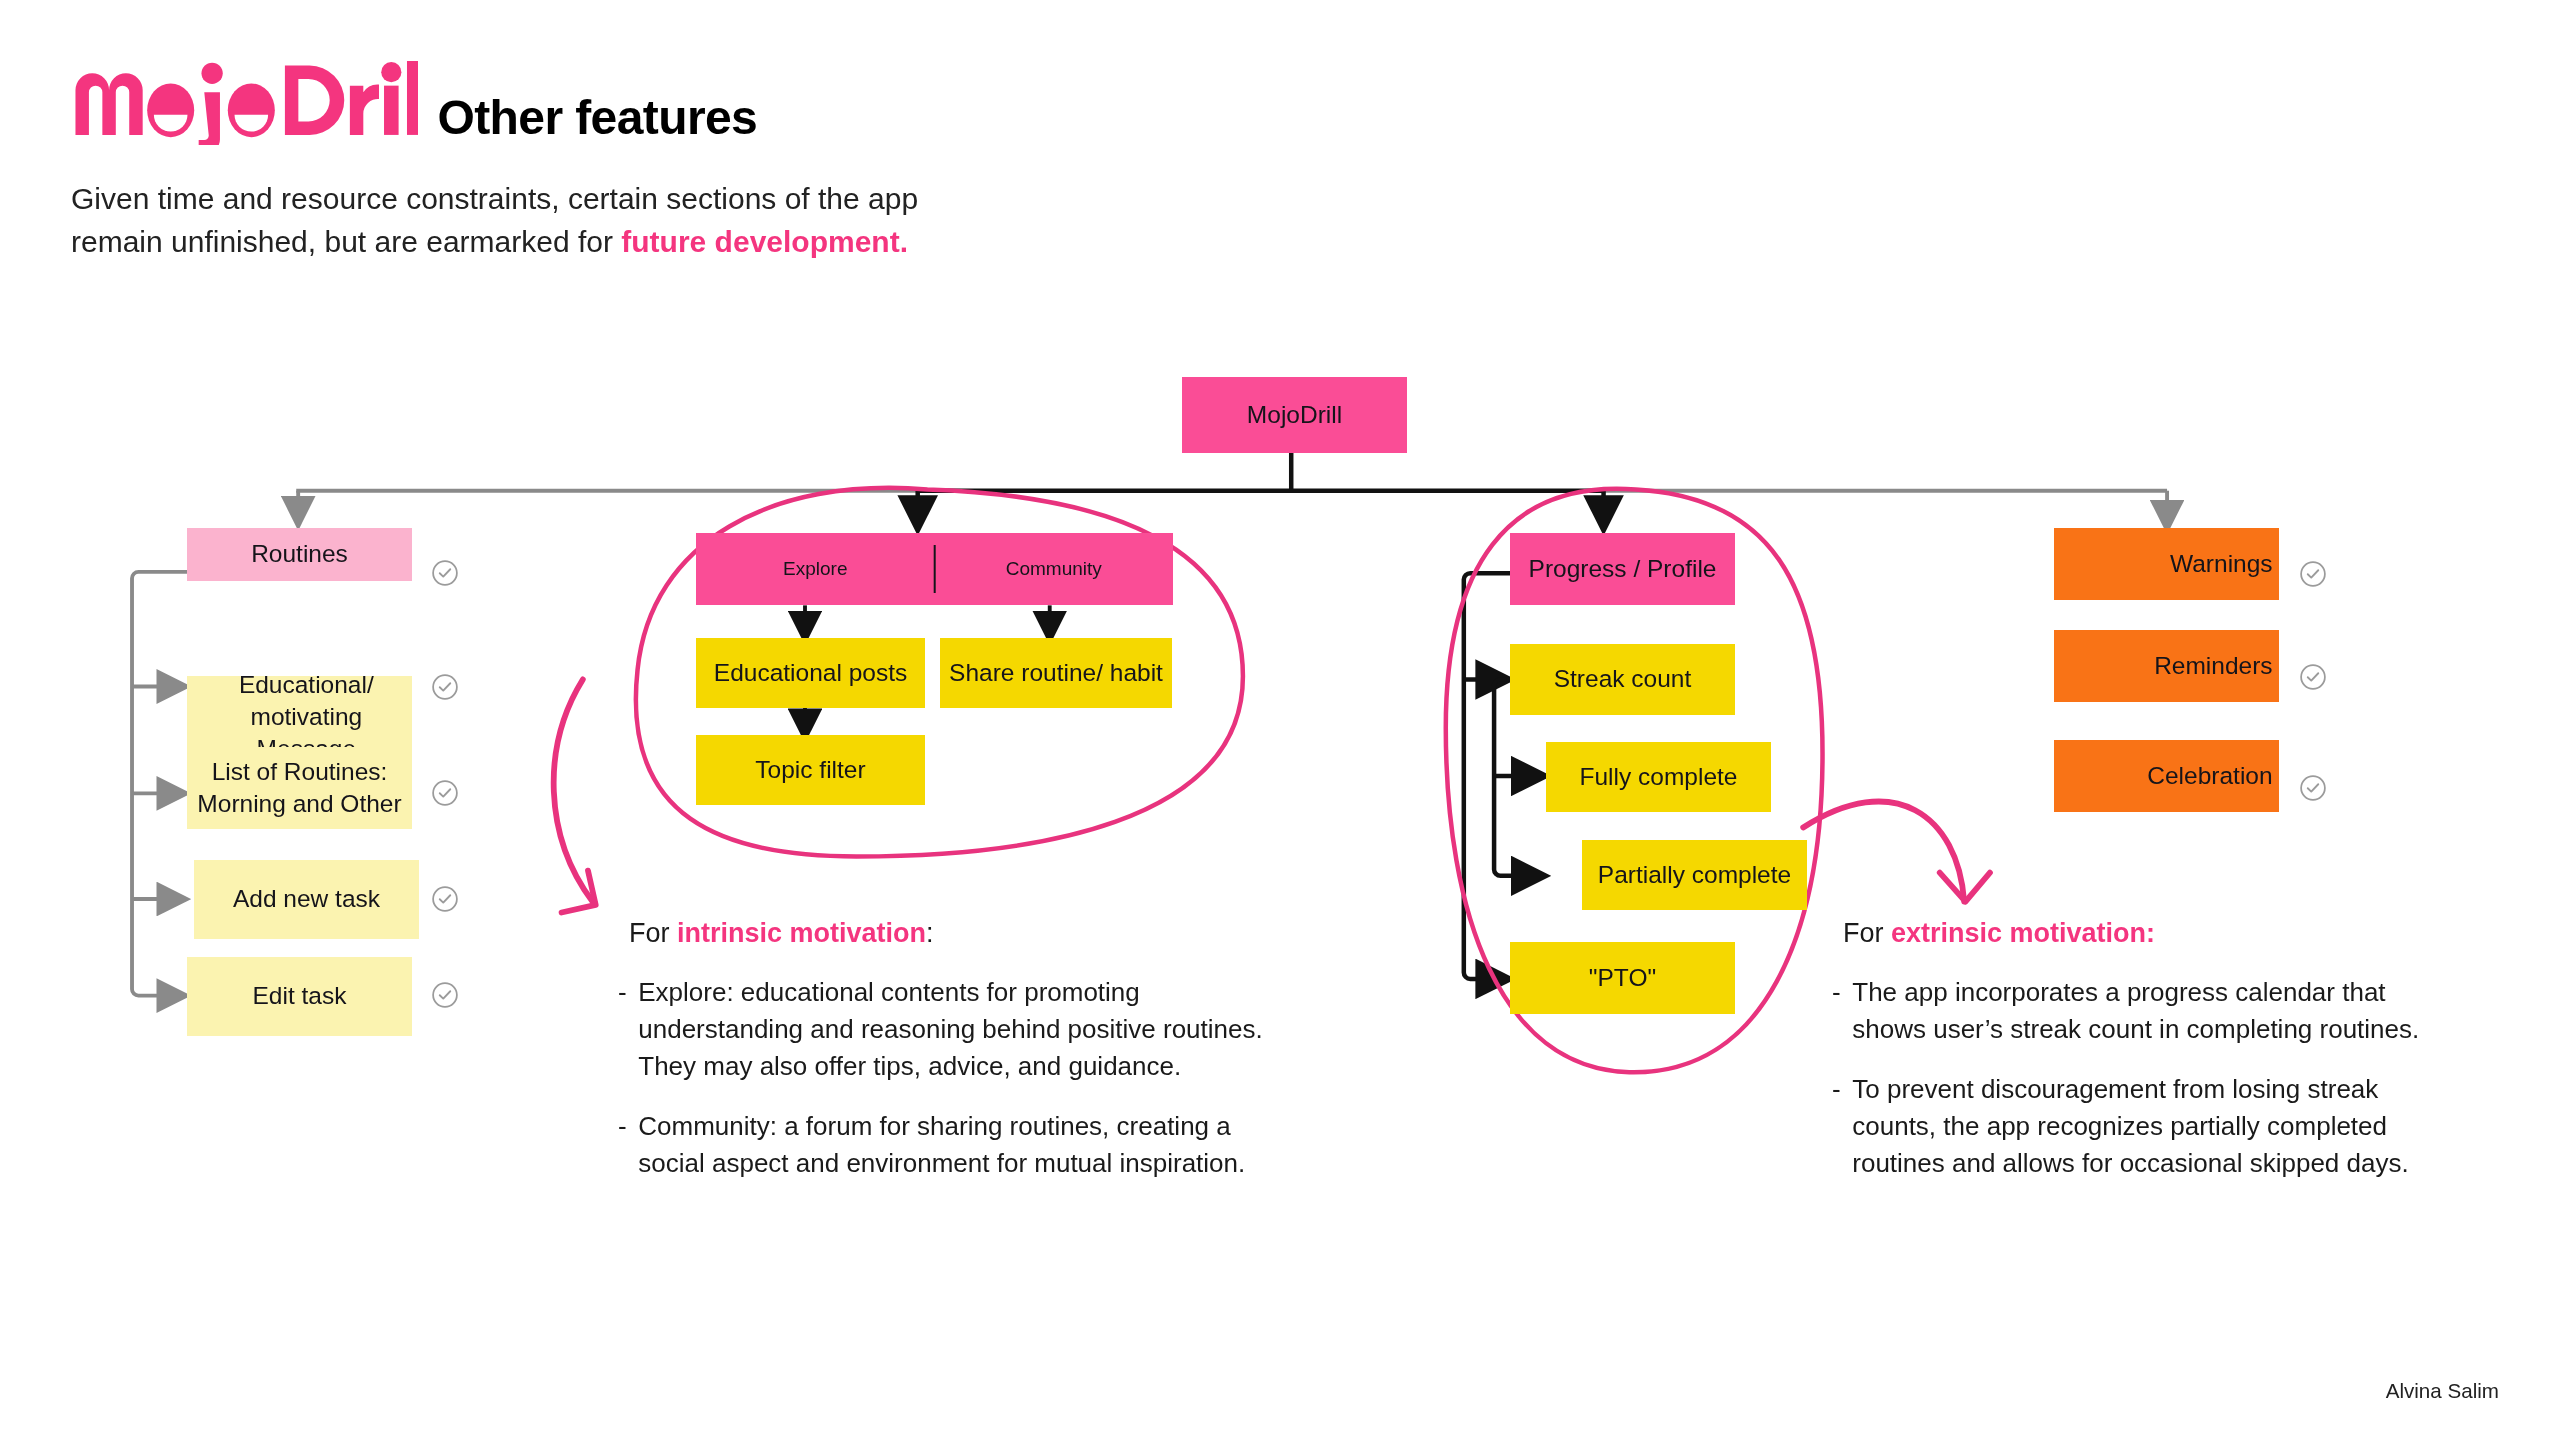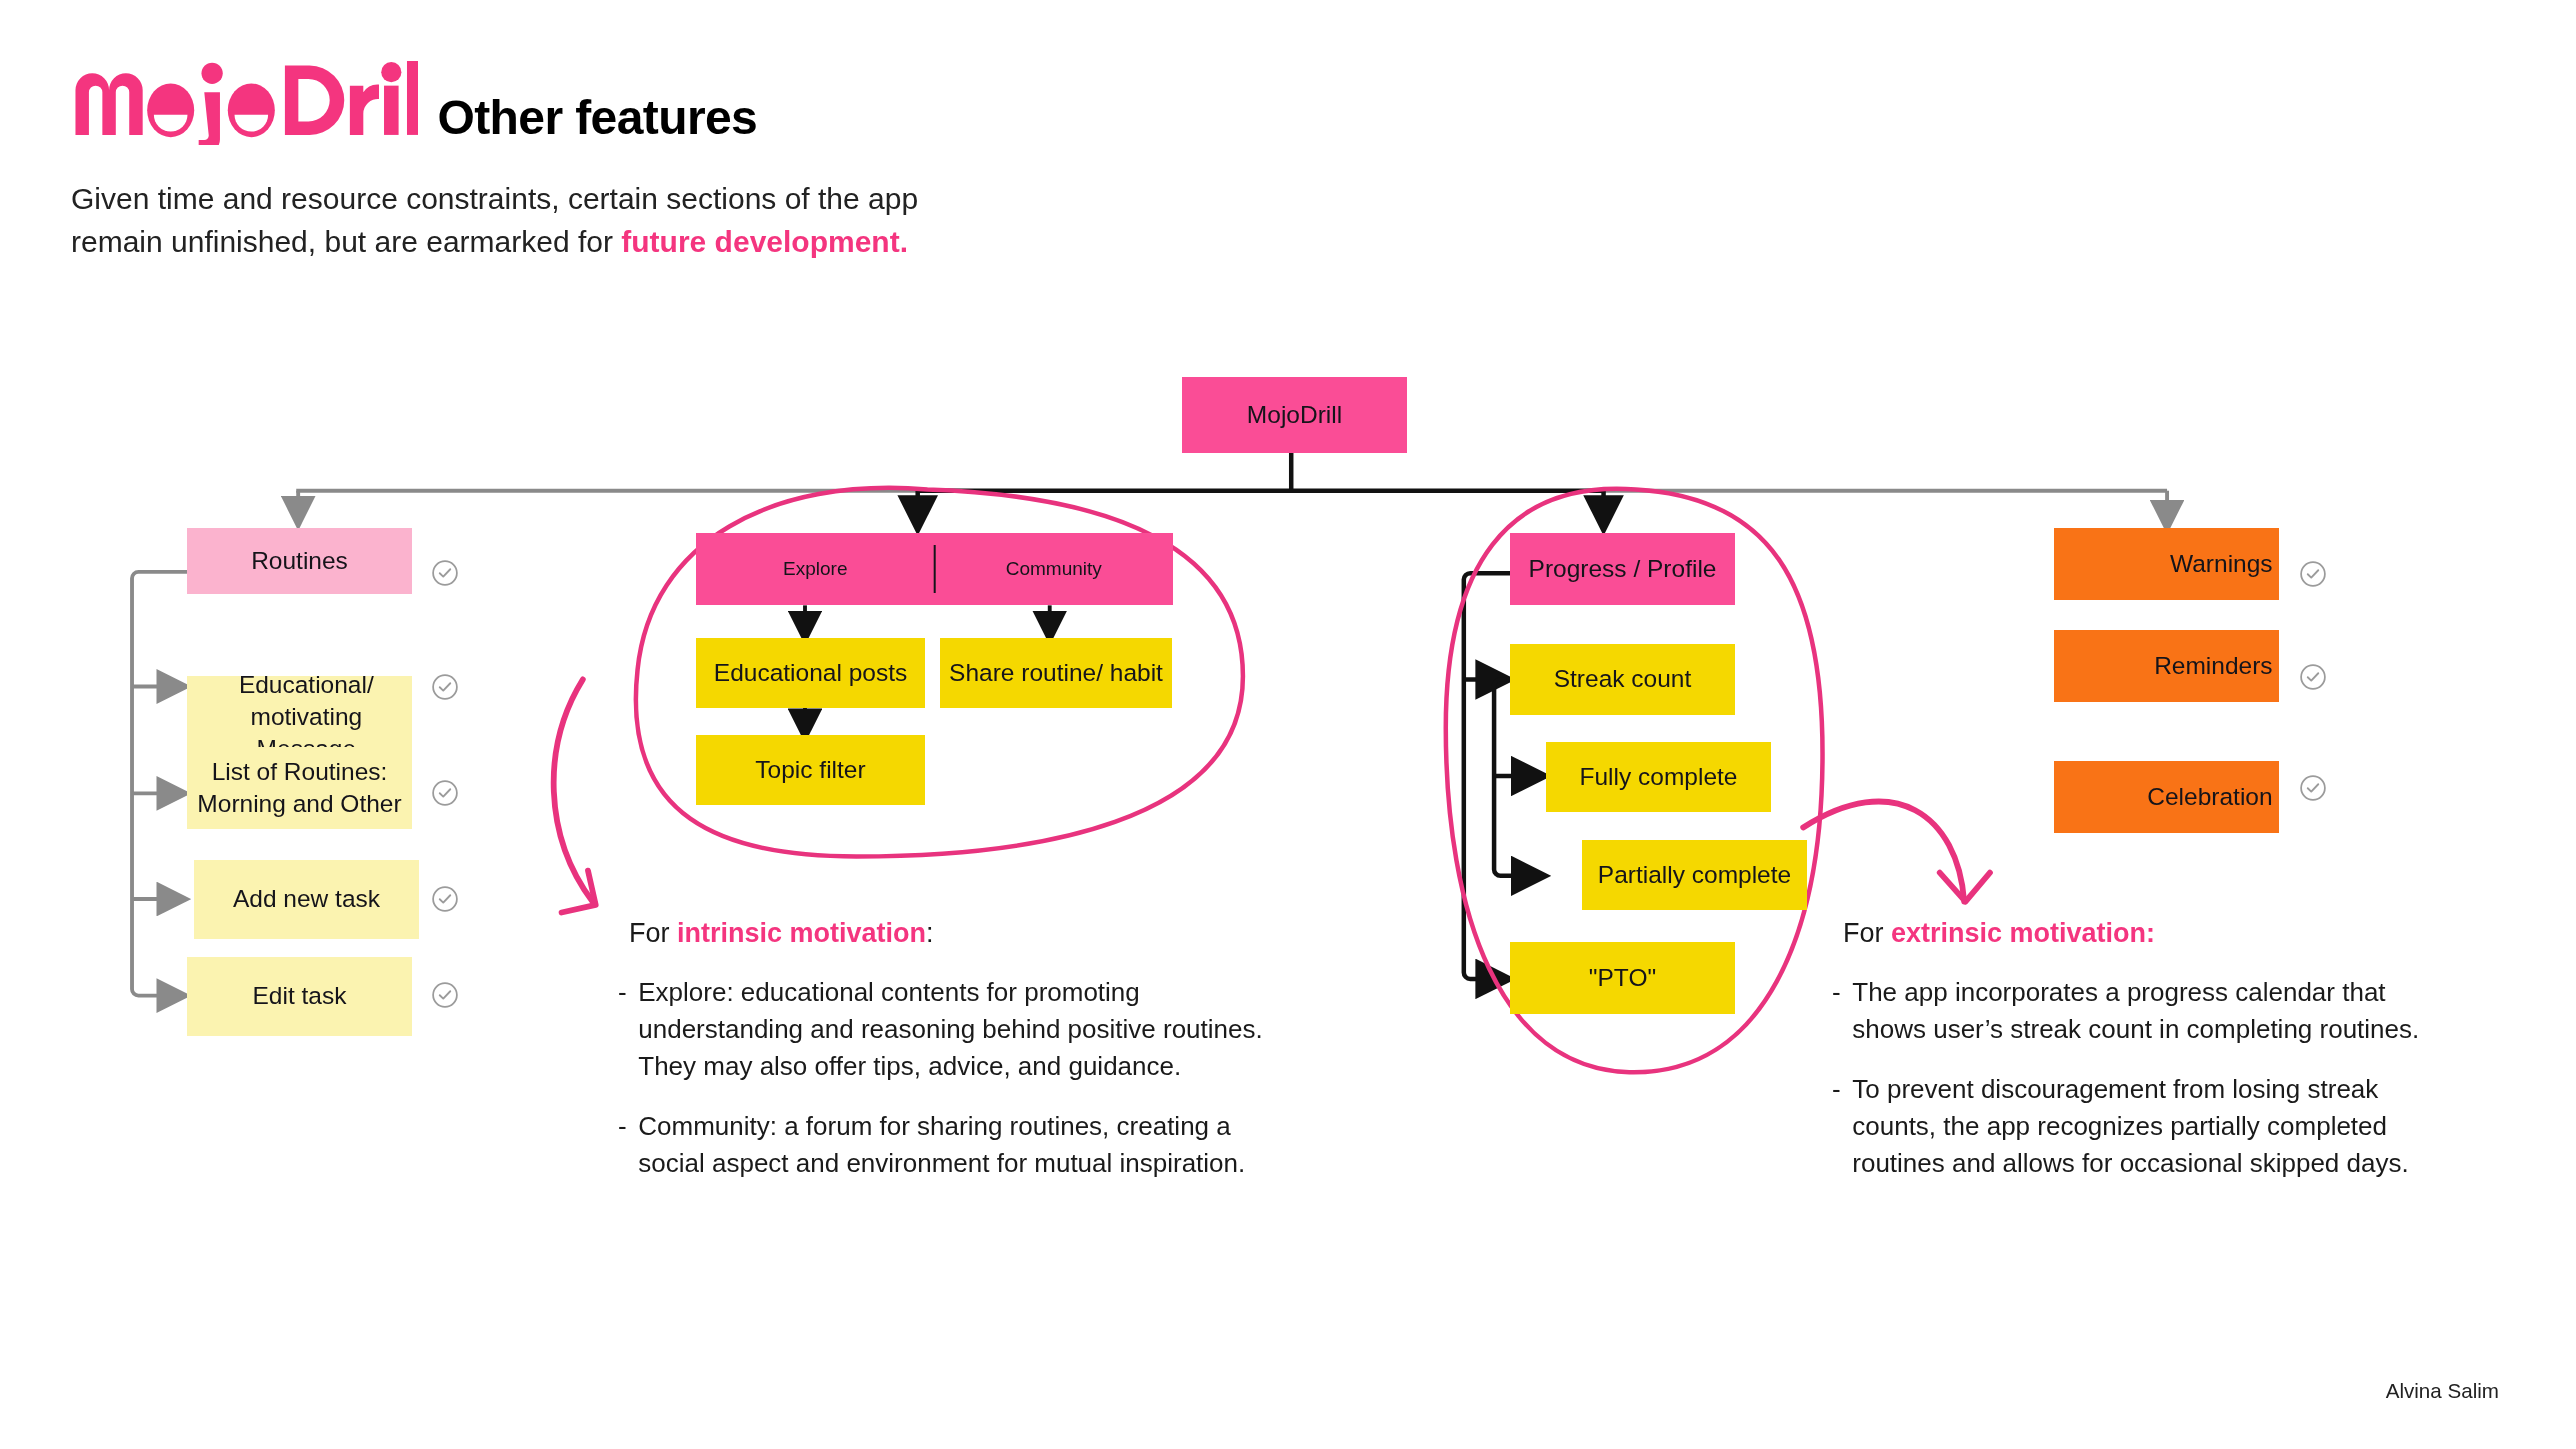--- a/index.html
+++ b/index.html
@@ -143,21 +143,21 @@
     <path d="M872,1417 L925,1405 L913,1352" stroke="#e8337e" stroke-width="9" fill="none" stroke-linecap="round" stroke-linejoin="round"></path>
 
     <path d="M2800,1285 C2940,1195 3040,1265 3050,1400" stroke="#e8337e" stroke-width="9" fill="none" stroke-linecap="round"></path>
     <path d="M3012,1355 L3052,1400 L3090,1355" stroke="#e8337e" stroke-width="9" fill="none" stroke-linecap="round" stroke-linejoin="round"></path>
   </svg>
 
   <div class="node n-root" style="left:1182px;top:377px;width:225px;height:76px;">
     <span>MojoDrill</span>
   </div>
 
-  <div class="node n-pinklight" style="left:187px;top:528px;width:225px;height:66px;">
+  <div class="node n-pinklight" style="left:187px;top:528px;width:225px;height:53px;">
     <span>Routines</span>
   </div>
   <svg class="check" style="left:430px;top:558px;" viewBox="0 0 24 24">
     <circle cx="12" cy="12" r="9.5" fill="none" stroke="#9b9b9b" stroke-width="1.4"></circle>
     <path d="M7.8 12.2 L10.6 14.9 L16.2 9.0" fill="none" stroke="#9b9b9b" stroke-width="1.5" stroke-linecap="round" stroke-linejoin="round"></path>
   </svg>
 
   <div class="node n-yellowlight" style="left:187px;top:676px;width:225px;height:82px;flex-direction:column;padding-left:20px;">
     <span>Educational/ motivating Message</span>
   </div>
@@ -235,21 +235,21 @@
   </svg>
 
   <div class="node n-blue" style="left:2054px;top:630px;width:225px;height:72px;">
     <span>Reminders</span>
   </div>
   <svg class="check" style="left:2298px;top:662px;" viewBox="0 0 24 24">
     <circle cx="12" cy="12" r="9.5" fill="none" stroke="#9b9b9b" stroke-width="1.4"></circle>
     <path d="M7.8 12.2 L10.6 14.9 L16.2 9.0" fill="none" stroke="#9b9b9b" stroke-width="1.5" stroke-linecap="round" stroke-linejoin="round"></path>
   </svg>
 
-  <div class="node n-blue" style="left:2054px;top:761px;width:225px;height:72px;padding-left:24px;">
+  <div class="node n-blue" style="left:2054px;top:740px;width:225px;height:72px;padding-left:24px;">
     <span>Celebration</span>
   </div>
   <svg class="check" style="left:2298px;top:773px;" viewBox="0 0 24 24">
     <circle cx="12" cy="12" r="9.5" fill="none" stroke="#9b9b9b" stroke-width="1.4"></circle>
     <path d="M7.8 12.2 L10.6 14.9 L16.2 9.0" fill="none" stroke="#9b9b9b" stroke-width="1.5" stroke-linecap="round" stroke-linejoin="round"></path>
   </svg>
 
   <div class="note" style="left:618px;top:914px;width:683px;">
     <div class="note-head">
       <span>For </span><span class="accent">intrinsic motivation</span><span>:</span>

